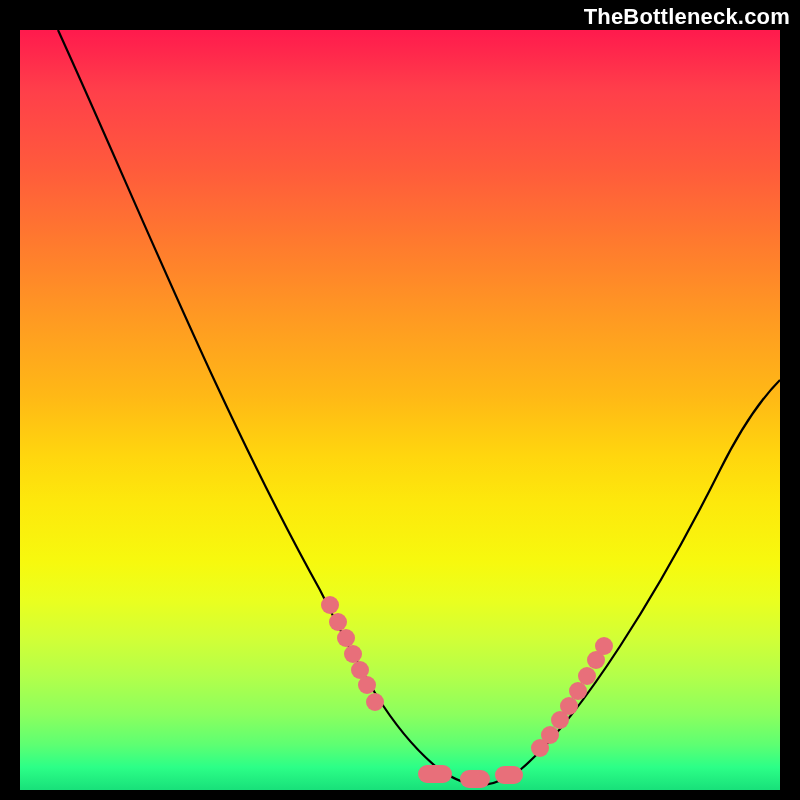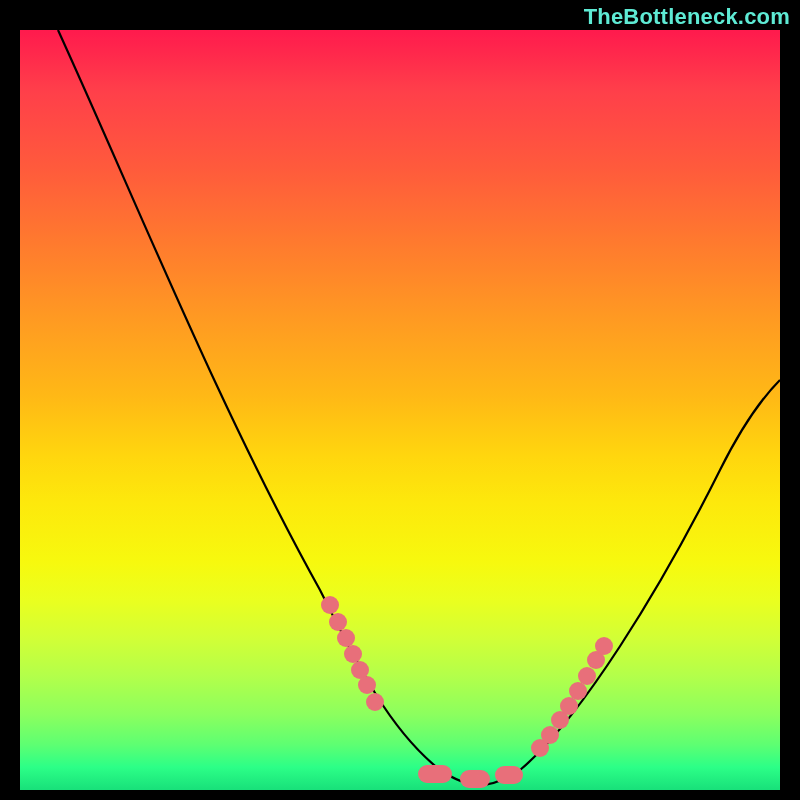--- a/index.html
+++ b/index.html
@@ -14,21 +14,21 @@
   .frame {
     position: relative;
     width: 800px;
     height: 800px;
     background: #000;
   }
   .watermark {
     position: absolute;
     top: 4px;
     right: 10px;
-    color: #5eead4;
+    color: #ffffff;
     font-size: 22px;
     font-weight: 600;
     letter-spacing: 0.2px;
     z-index: 5;
   }
   .plot-area {
     position: absolute;
     left: 20px;
     top: 30px;
     width: 760px;

